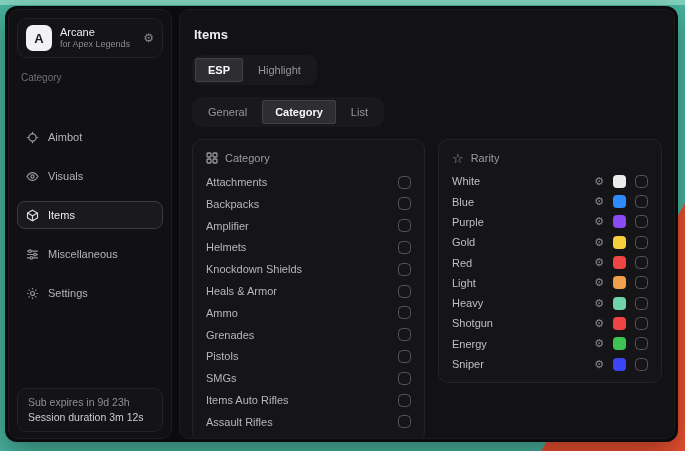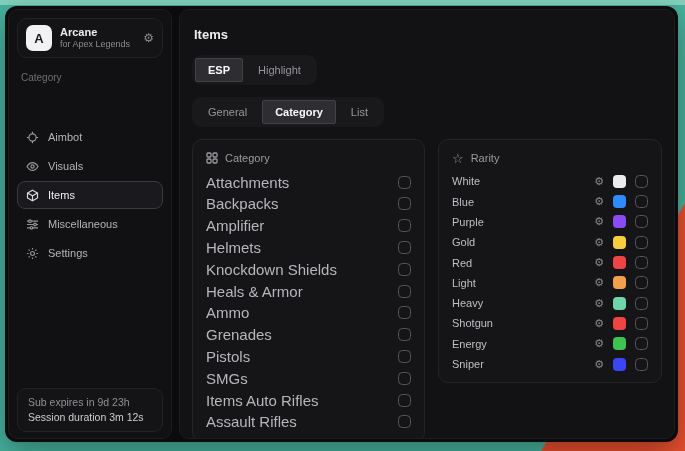--- a/index.html
+++ b/index.html
@@ -29,27 +29,27 @@
   .brand-box {
     border:1px solid #232327; border-radius:10px; background:#141416;
     padding:6px 8px; display:flex; align-items:center; gap:8px;
   }
   .logo {
     width:26px; height:26px; border-radius:7px; background:#f2f2f4;
     display:flex; align-items:center; justify-content:center;
     font-weight:700; font-size:13px; color:#1b1b1e; flex:0 0 auto;
   }
   .brand-text { line-height:1.25; min-width:0; }
-  .brand-title { font-size:11px; font-weight:700; color:#ededf1; }
+  .brand-title { font-size:11px; font-weight:400; color:#ededf1; }
   .brand-sub { font-size:9px; color:#8b8b92; }
   .brand-gear { margin-left:auto; color:#8b8b92; font-size:12px; line-height:1; }
 
   .side-section-label { font-size:10px; color:#6e6e75; margin:14px 4px 6px; }
 
-  .side-items { display:flex; flex-direction:column; gap:1px;margin-top:40px; }
+  .side-items { display:flex; flex-direction:column; gap:11px;margin-top:40px; }
   .side-item {
     height:28px; display:flex; align-items:center; gap:9px;
     padding:0 8px; border-radius:8px; border:1px solid transparent;
     font-size:11px; color:#b3b3b9; cursor:default;
   }
   .side-item .s-icon { width:13px; height:13px; color:#94949b; display:flex; }
   .side-item .s-icon svg { width:13px; height:13px; }
   .side-item.active {
     background:#1a1a1e; border-color:#3a3a41; color:#eeeef2;
   }
@@ -93,21 +93,21 @@
   .panel-head {
     display:flex; align-items:center; gap:7px; height:18px;
     font-size:11px; color:#9a9aa1; margin-bottom:4px;
   }
   .panel-head .p-icon { color:#9a9aa1; display:flex; }
   .panel-head .p-icon svg { width:12px; height:12px; }
   .star-glyph { font-size:13px; line-height:1; }
 
   .cat-row {
     height:21.8px; display:flex; align-items:center; justify-content:space-between;
-    font-size:15px; color:#b6b6bc;
+    font-size:11px; color:#b6b6bc;
   }
   .rar-row {
     height:20.3px; display:flex; align-items:center;
     font-size:11px; color:#bfbfc5;
   }
   .rar-right { margin-left:auto; display:flex; align-items:center; gap:9px; }
   .row-gear { font-size:11px; color:#85858d; line-height:1; }
   .swatch { width:13px; height:13px; border-radius:4px; flex:0 0 auto; }
   .checkbox {
     width:13px; height:13px; border-radius:4.5px;

